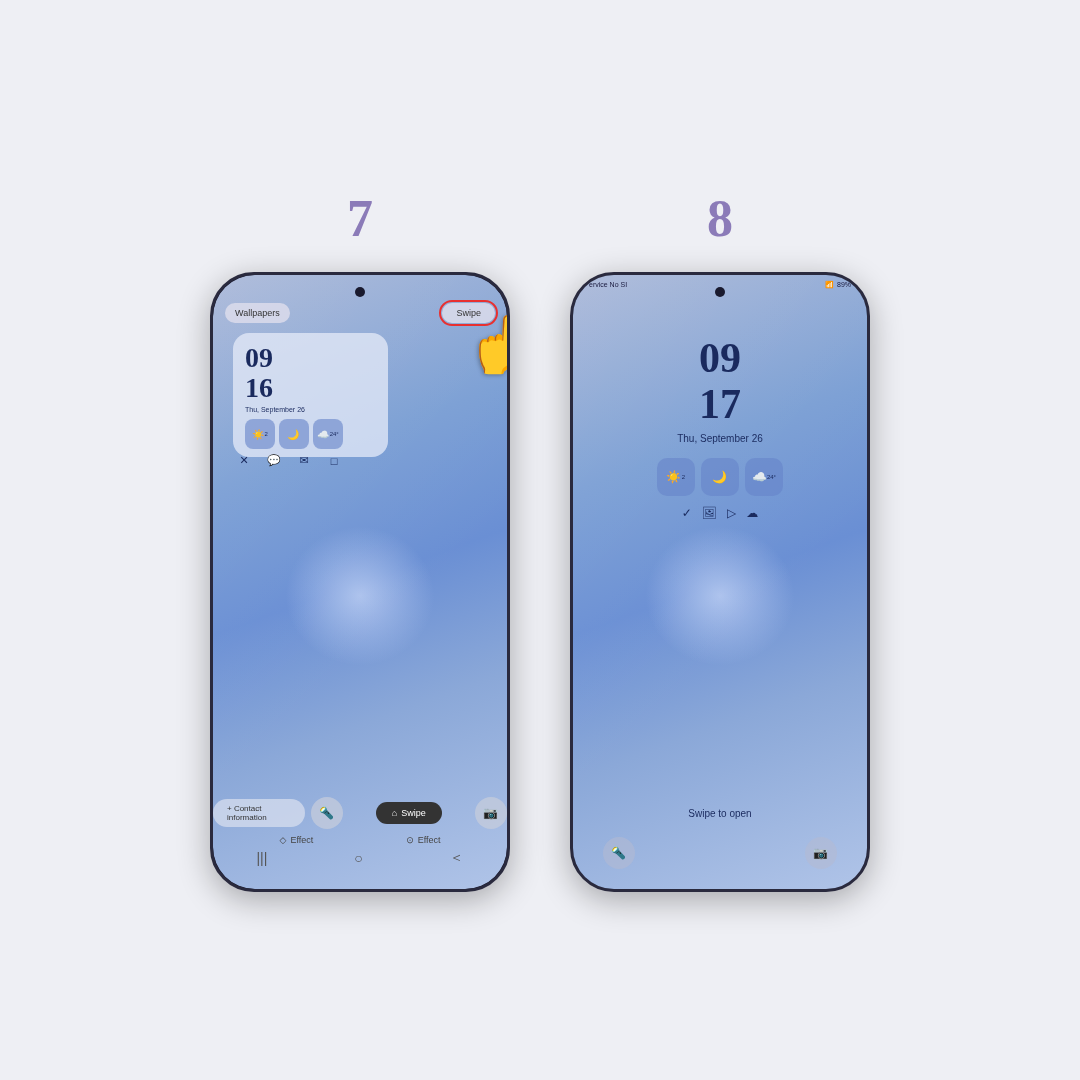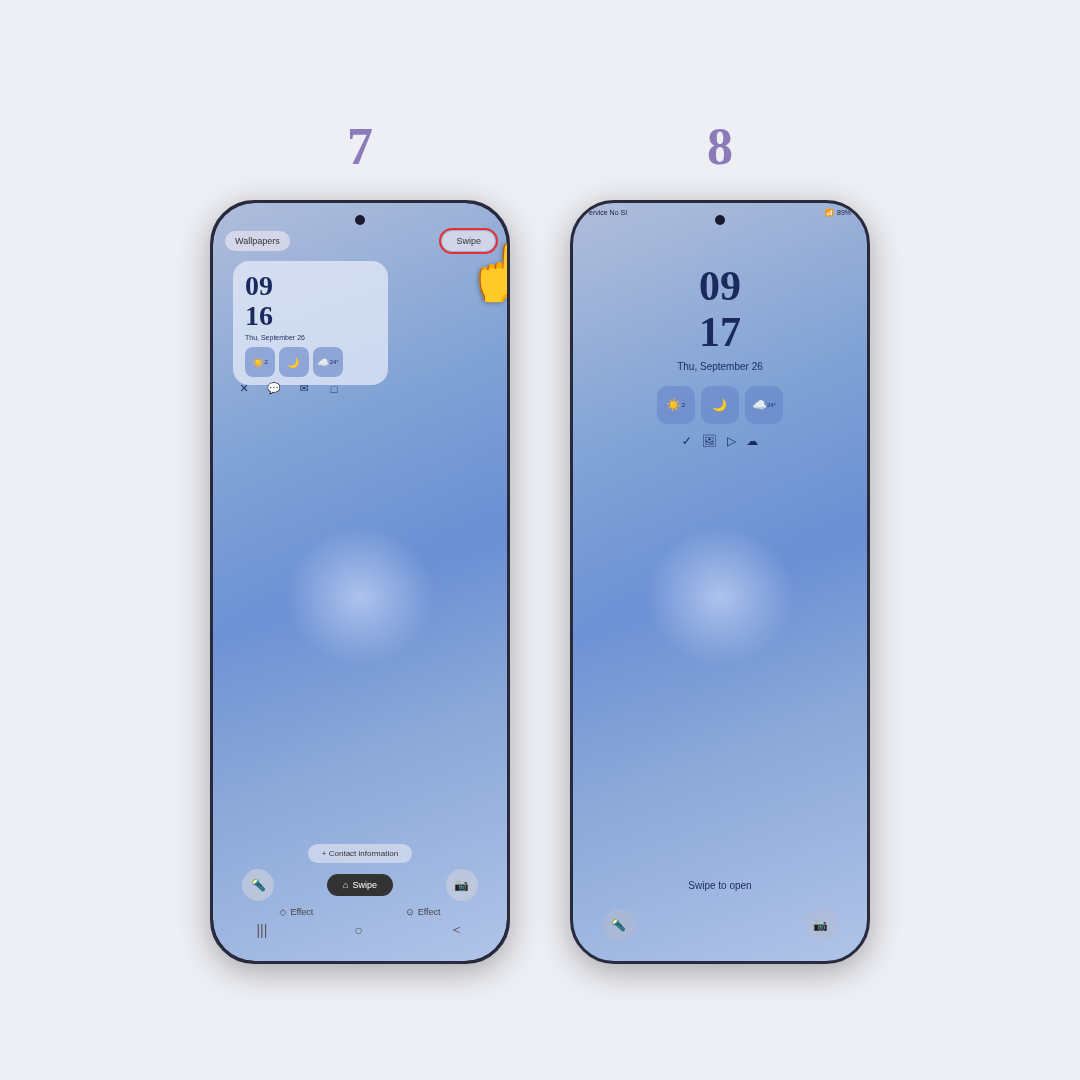--- a/index.html
+++ b/index.html
@@ -36,21 +36,21 @@
       font-size: 52px;
       font-weight: 700;
       color: #8b7bb8;
       margin-bottom: 8px;
       font-family: Georgia, serif;
     }
 
     
     .phone {
       width: 300px;
-      height: 764px;
+      height: 620px;
       background: #1a1a2e;
       border-radius: 44px;
       border: 3px solid #2a2a3e;
       position: relative;
       overflow: hidden;
       box-shadow: 0 8px 32px rgba(0,0,0,0.3);
     }
 
     .phone-inner {
       width: 100%;
@@ -194,21 +194,21 @@
       color: #1a2a5e;
     }
 
     
     .phone7-bottom-bar {
       position: absolute;
       bottom: 60px;
       left: 0;
       right: 0;
       display: flex;
-      flex-direction: column;
+      flex-direction: row;
       align-items: center;
       gap: 6px;
       z-index: 5;
     }
 
     .contact-info-btn {
       background: rgba(220,225,240,0.7);
       border-radius: 16px;
       padding: 5px 14px;
       font-size: 8px;

